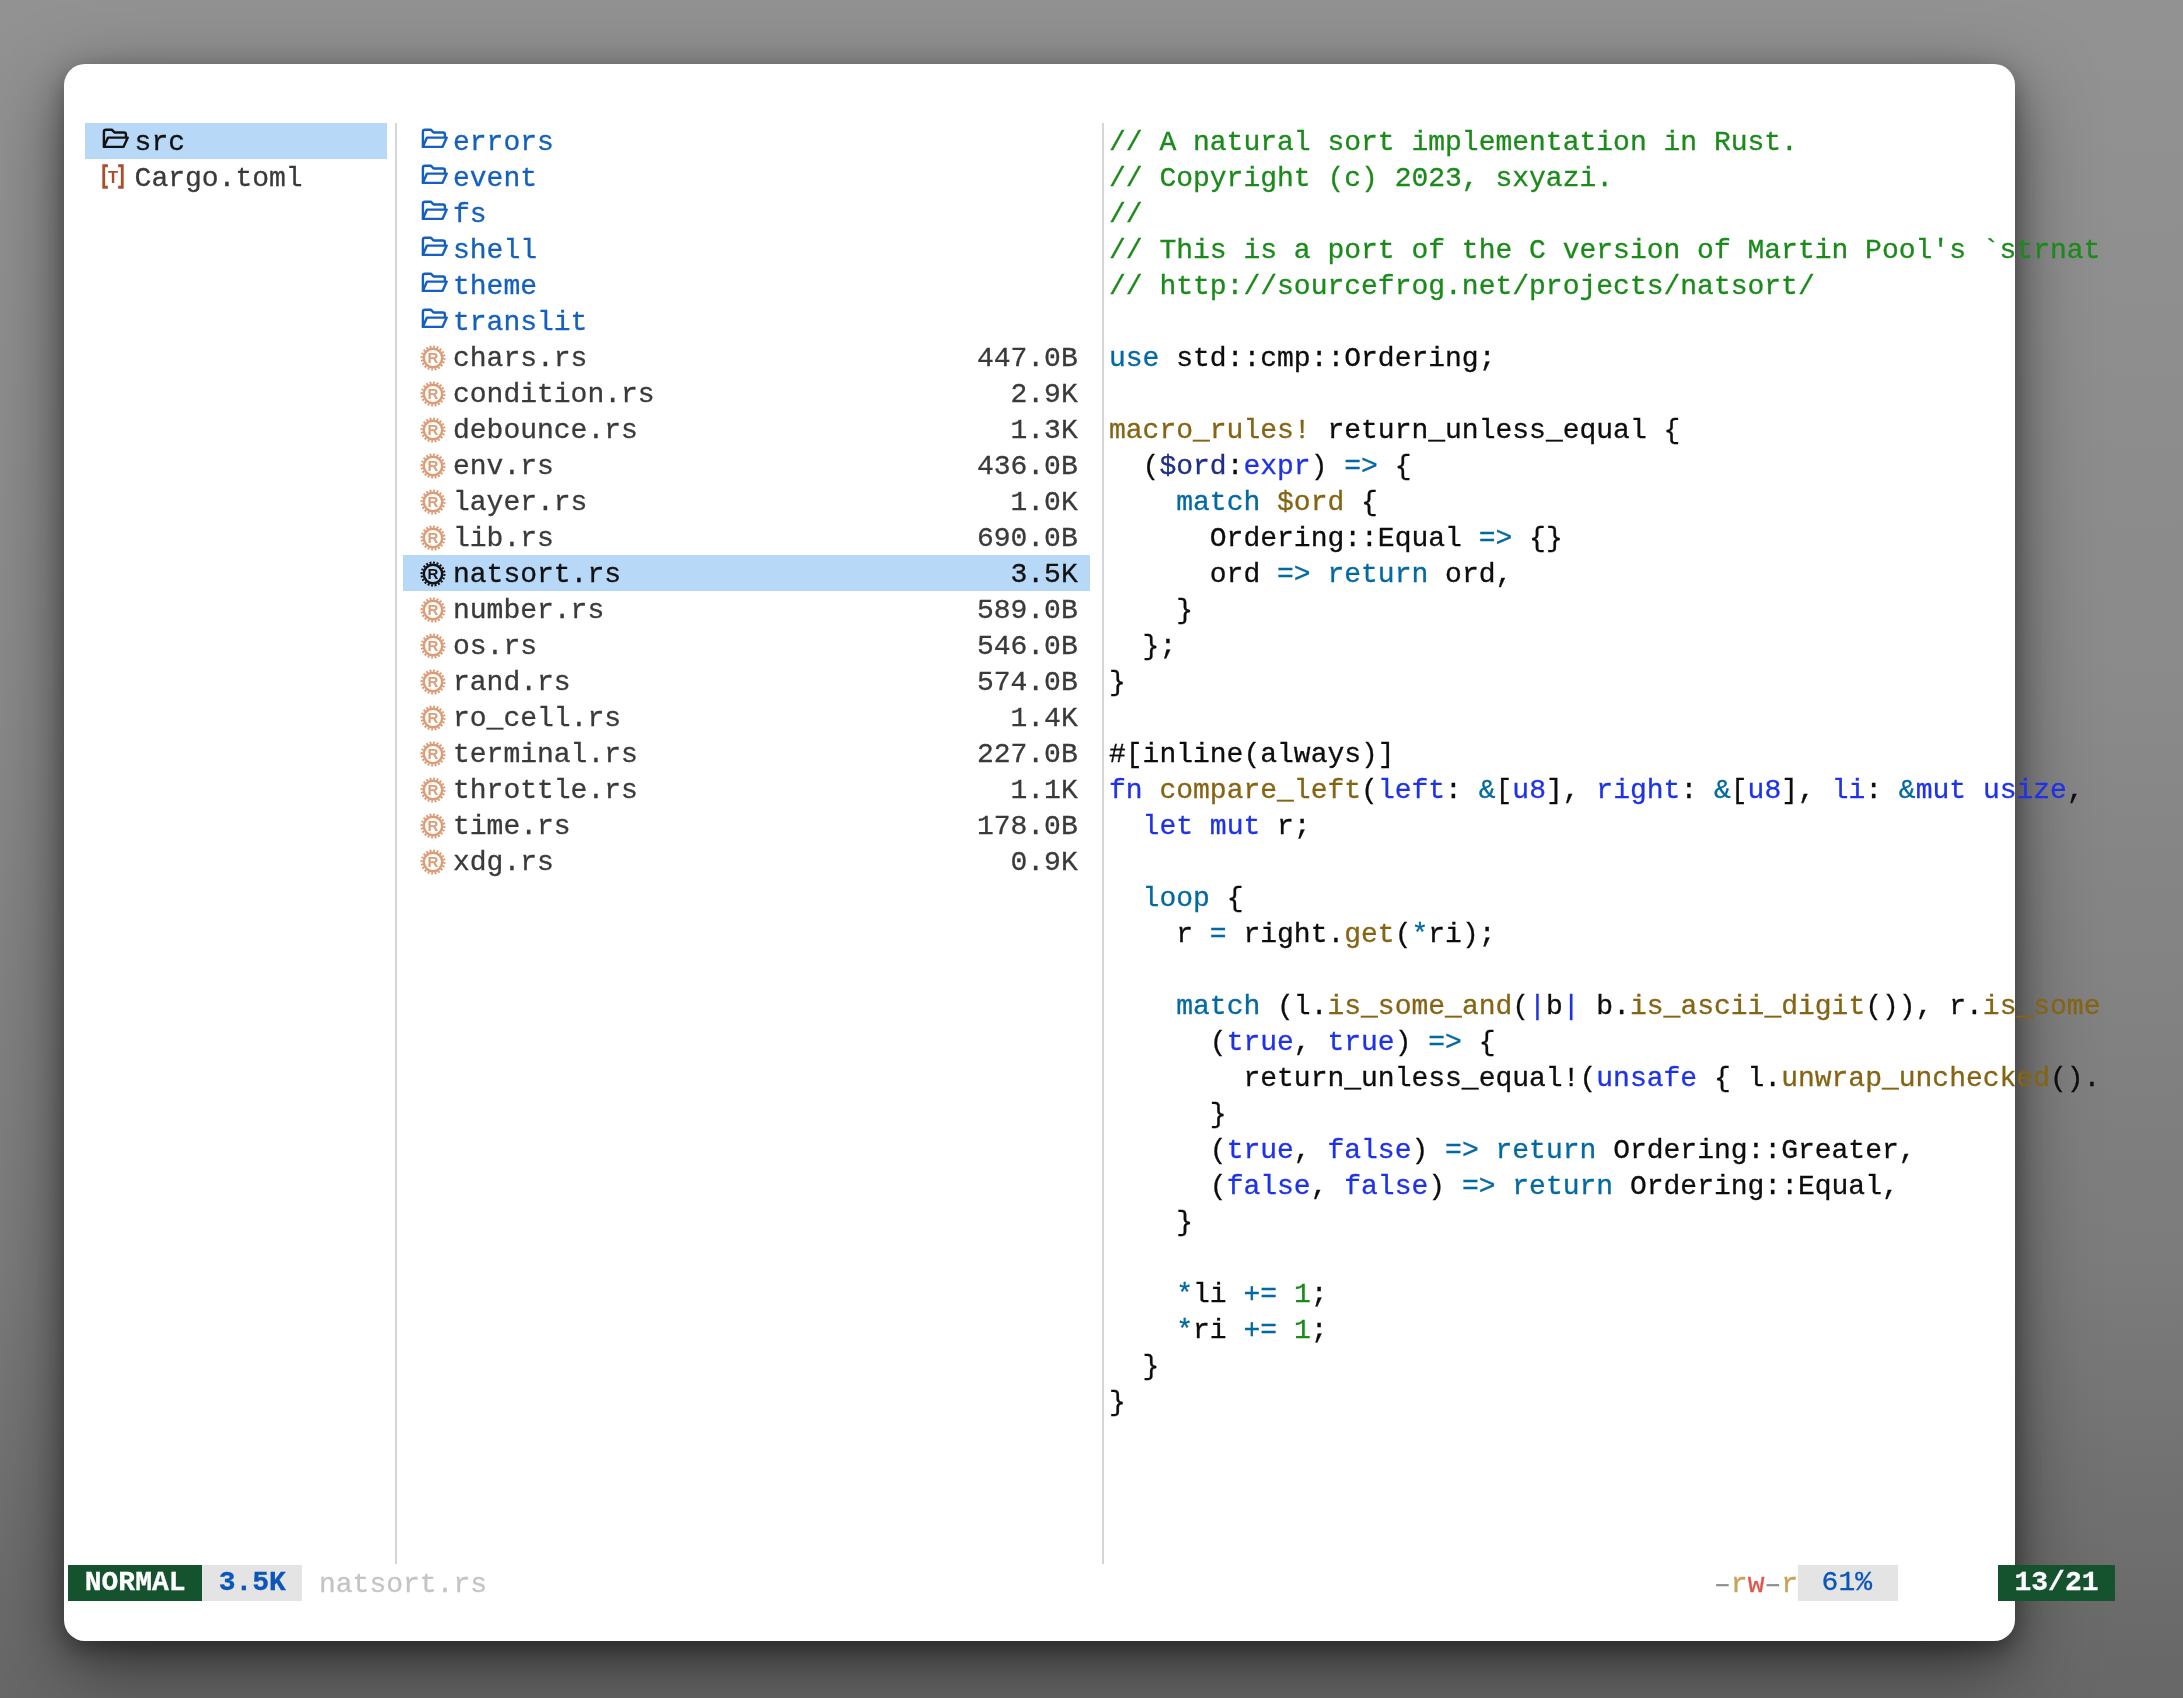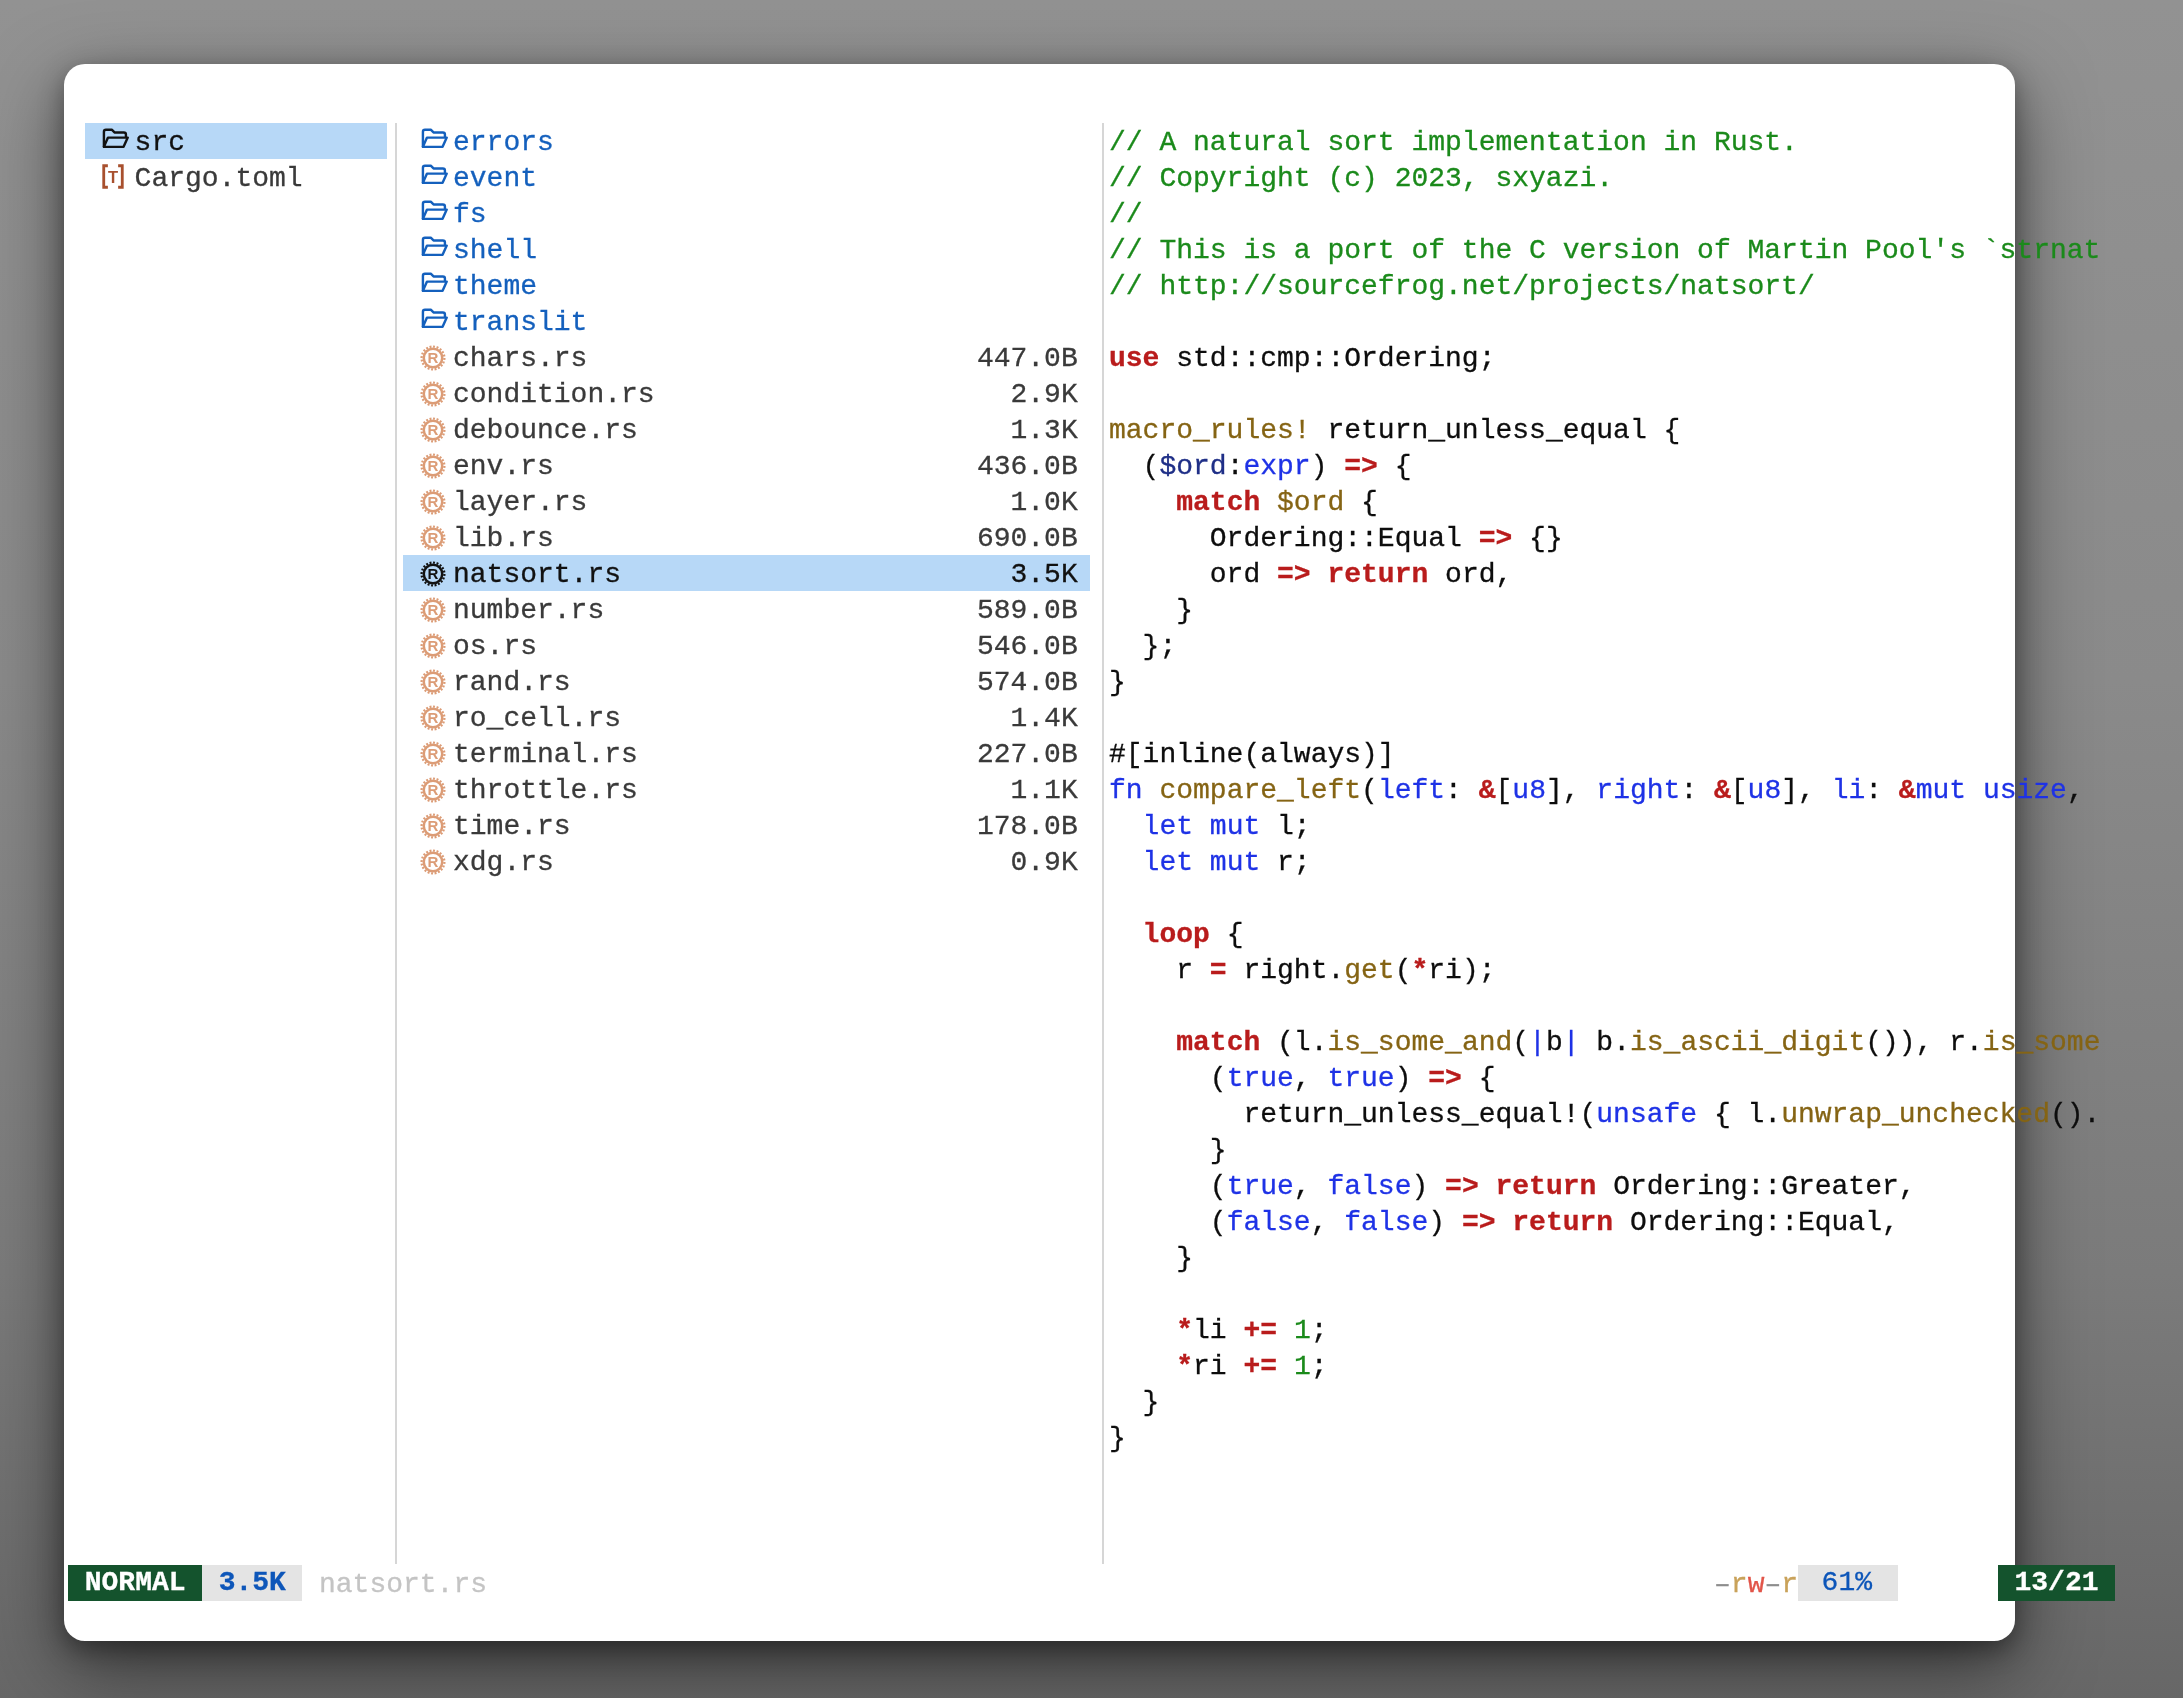--- a/index.html
+++ b/index.html
@@ -20,21 +20,21 @@
 .nm { position:absolute; left:50px; top:1.7px; }
 .dir { color:#1460bd; }
 .fil { color:#3a3a3a; }
 .fil.sel, .src { color:#111; }
 .sz { position:absolute; right:12.3px; top:1.7px; color:#3a3a3a; }
 .sz.sel { color:#111; }
 #lpane { position:absolute; left:20.6px; top:59px; width:302px; }
 #mpane { position:absolute; left:339px; top:59px; width:687px; }
 #code { position:absolute; left:1045px; top:59px; width:1007px; color:#0d0d0d; }
 .cl { height:36px; line-height:36px; white-space:pre; position:relative; top:1.7px; }
-.c { color:#1b8a1b; } .p { color:#b91c1c;font-weight:bold; } .o { color:#856414; }
+.c { color:#1b8a1b; } .p { color:#0369a1; } .o { color:#856414; }
 .b { color:#1e32e6; } .n { color:#1f2f87; }
 #status { position:absolute; left:0; top:1501px; width:2057px; height:36px;
   line-height:36px; white-space:pre; }
 .badge { position:absolute; top:0; height:36px; }
 .bb { background:#14532d; color:#fff; font-weight:bold; text-align:center; }
 .bg { background:#e4e4e4; color:#0d56b9; }
 #fname { position:absolute; top:1.7px; left:255px; color:#c4c4c4; }
 #perm { position:absolute; top:1.7px; left:1650px; }
 .pg { color:#8e8e8e; } .pt { color:#c9a25a; } .pr { color:#e25549; }
 </style></head><body>
@@ -168,21 +168,20 @@
 <div class="cl">  (<span class="n">$ord</span>:<span class="b">expr</span>) <span class="p">=&gt;</span> {</div>
 <div class="cl">    <span class="p">match</span> <span class="o">$ord</span> {</div>
 <div class="cl">      Ordering::Equal <span class="p">=&gt;</span> {}</div>
 <div class="cl">      ord <span class="p">=&gt;</span> <span class="p">return</span> ord,</div>
 <div class="cl">    }</div>
 <div class="cl">  };</div>
 <div class="cl">}</div>
 <div class="cl">&nbsp;</div>
 <div class="cl">#[inline(always)]</div>
 <div class="cl"><span class="b">fn</span> <span class="o">compare_left</span>(<span class="b">left</span>: <span class="p">&amp;</span>[<span class="b">u8</span>], <span class="b">right</span>: <span class="p">&amp;</span>[<span class="b">u8</span>], <span class="b">li</span>: <span class="p">&amp;</span><span class="b">mut</span> <span class="b">usize</span>, </div>
-<div class="cl">  <span class="b">let</span> <span class="b">mut</span> l;</div>
 <div class="cl">  <span class="b">let</span> <span class="b">mut</span> r;</div>
 <div class="cl">&nbsp;</div>
 <div class="cl">  <span class="p">loop</span> {</div>
 <div class="cl">    r <span class="p">=</span> right.<span class="o">get</span>(<span class="p">*</span>ri);</div>
 <div class="cl">&nbsp;</div>
 <div class="cl">    <span class="p">match</span> (l.<span class="o">is_some_and</span>(<span class="b">|</span>b<span class="b">|</span> b.<span class="o">is_ascii_digit</span>()), r.<span class="o">is_some</span></div>
 <div class="cl">      (<span class="b">true</span>, <span class="b">true</span>) <span class="p">=&gt;</span> {</div>
 <div class="cl">        return_unless_equal!(<span class="b">unsafe</span> { l.<span class="o">unwrap_unchecked</span>().</div>
 <div class="cl">      }</div>
 <div class="cl">      (<span class="b">true</span>, <span class="b">false</span>) <span class="p">=&gt;</span> <span class="p">return</span> Ordering::Greater,</div>

